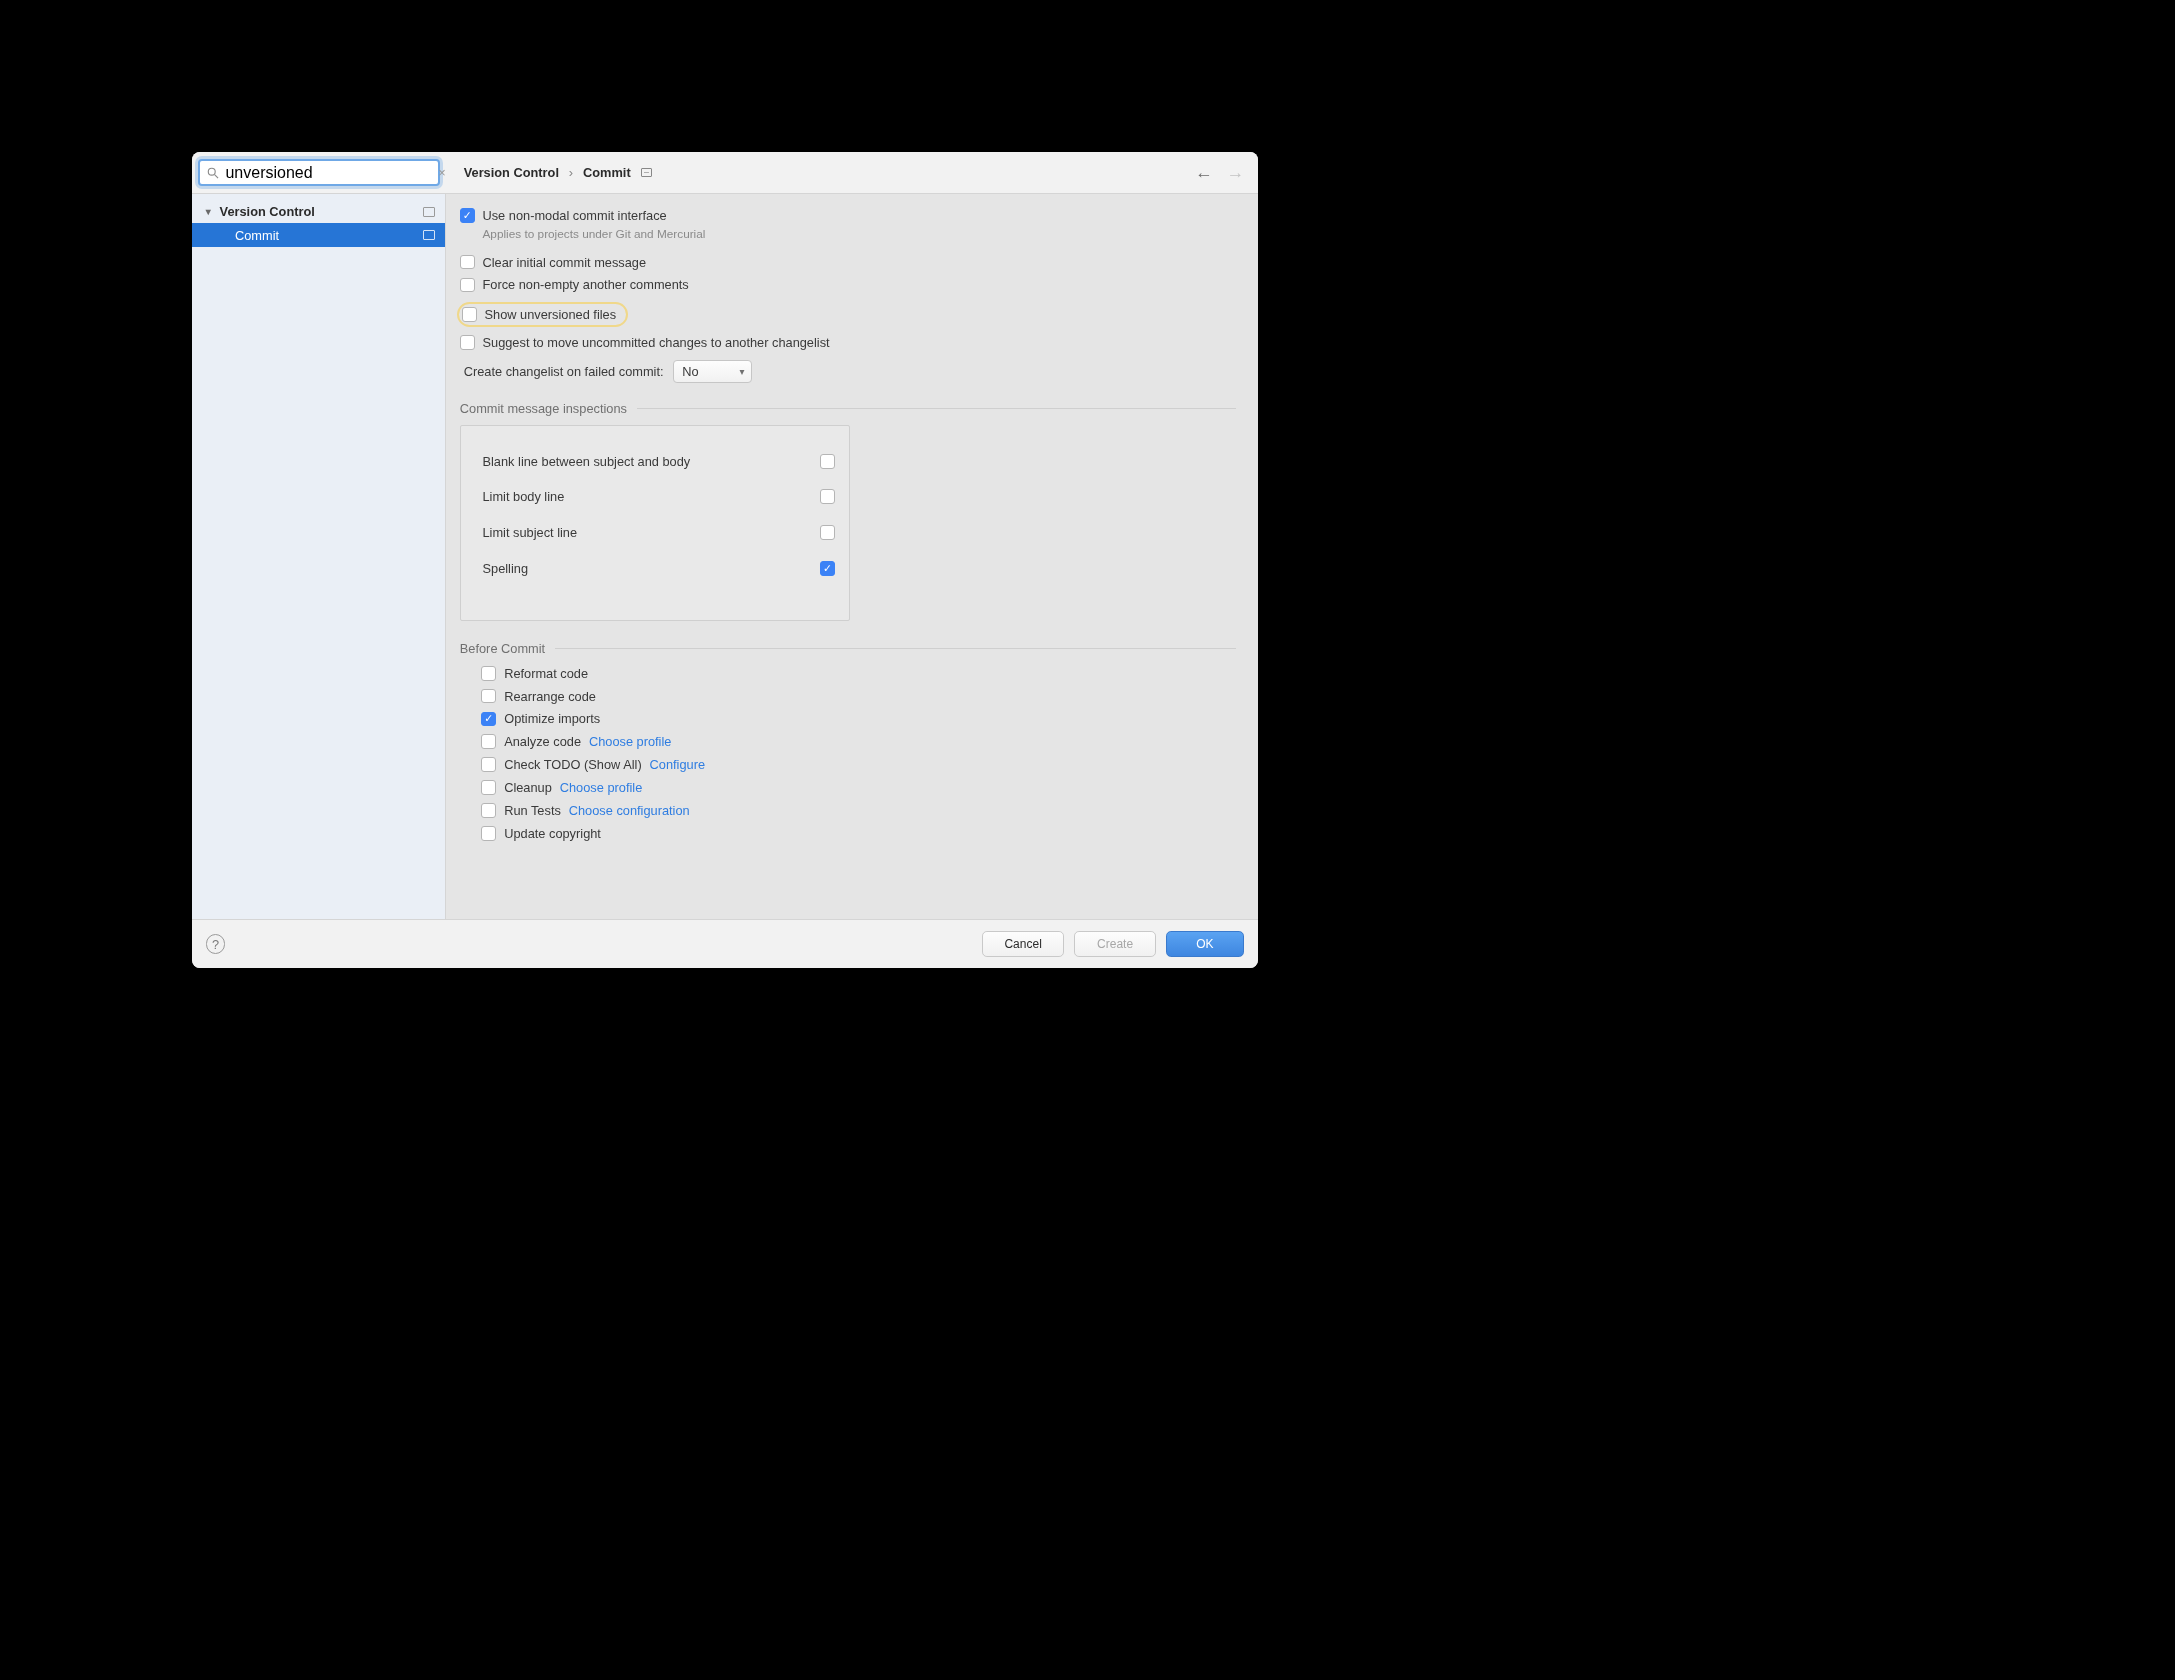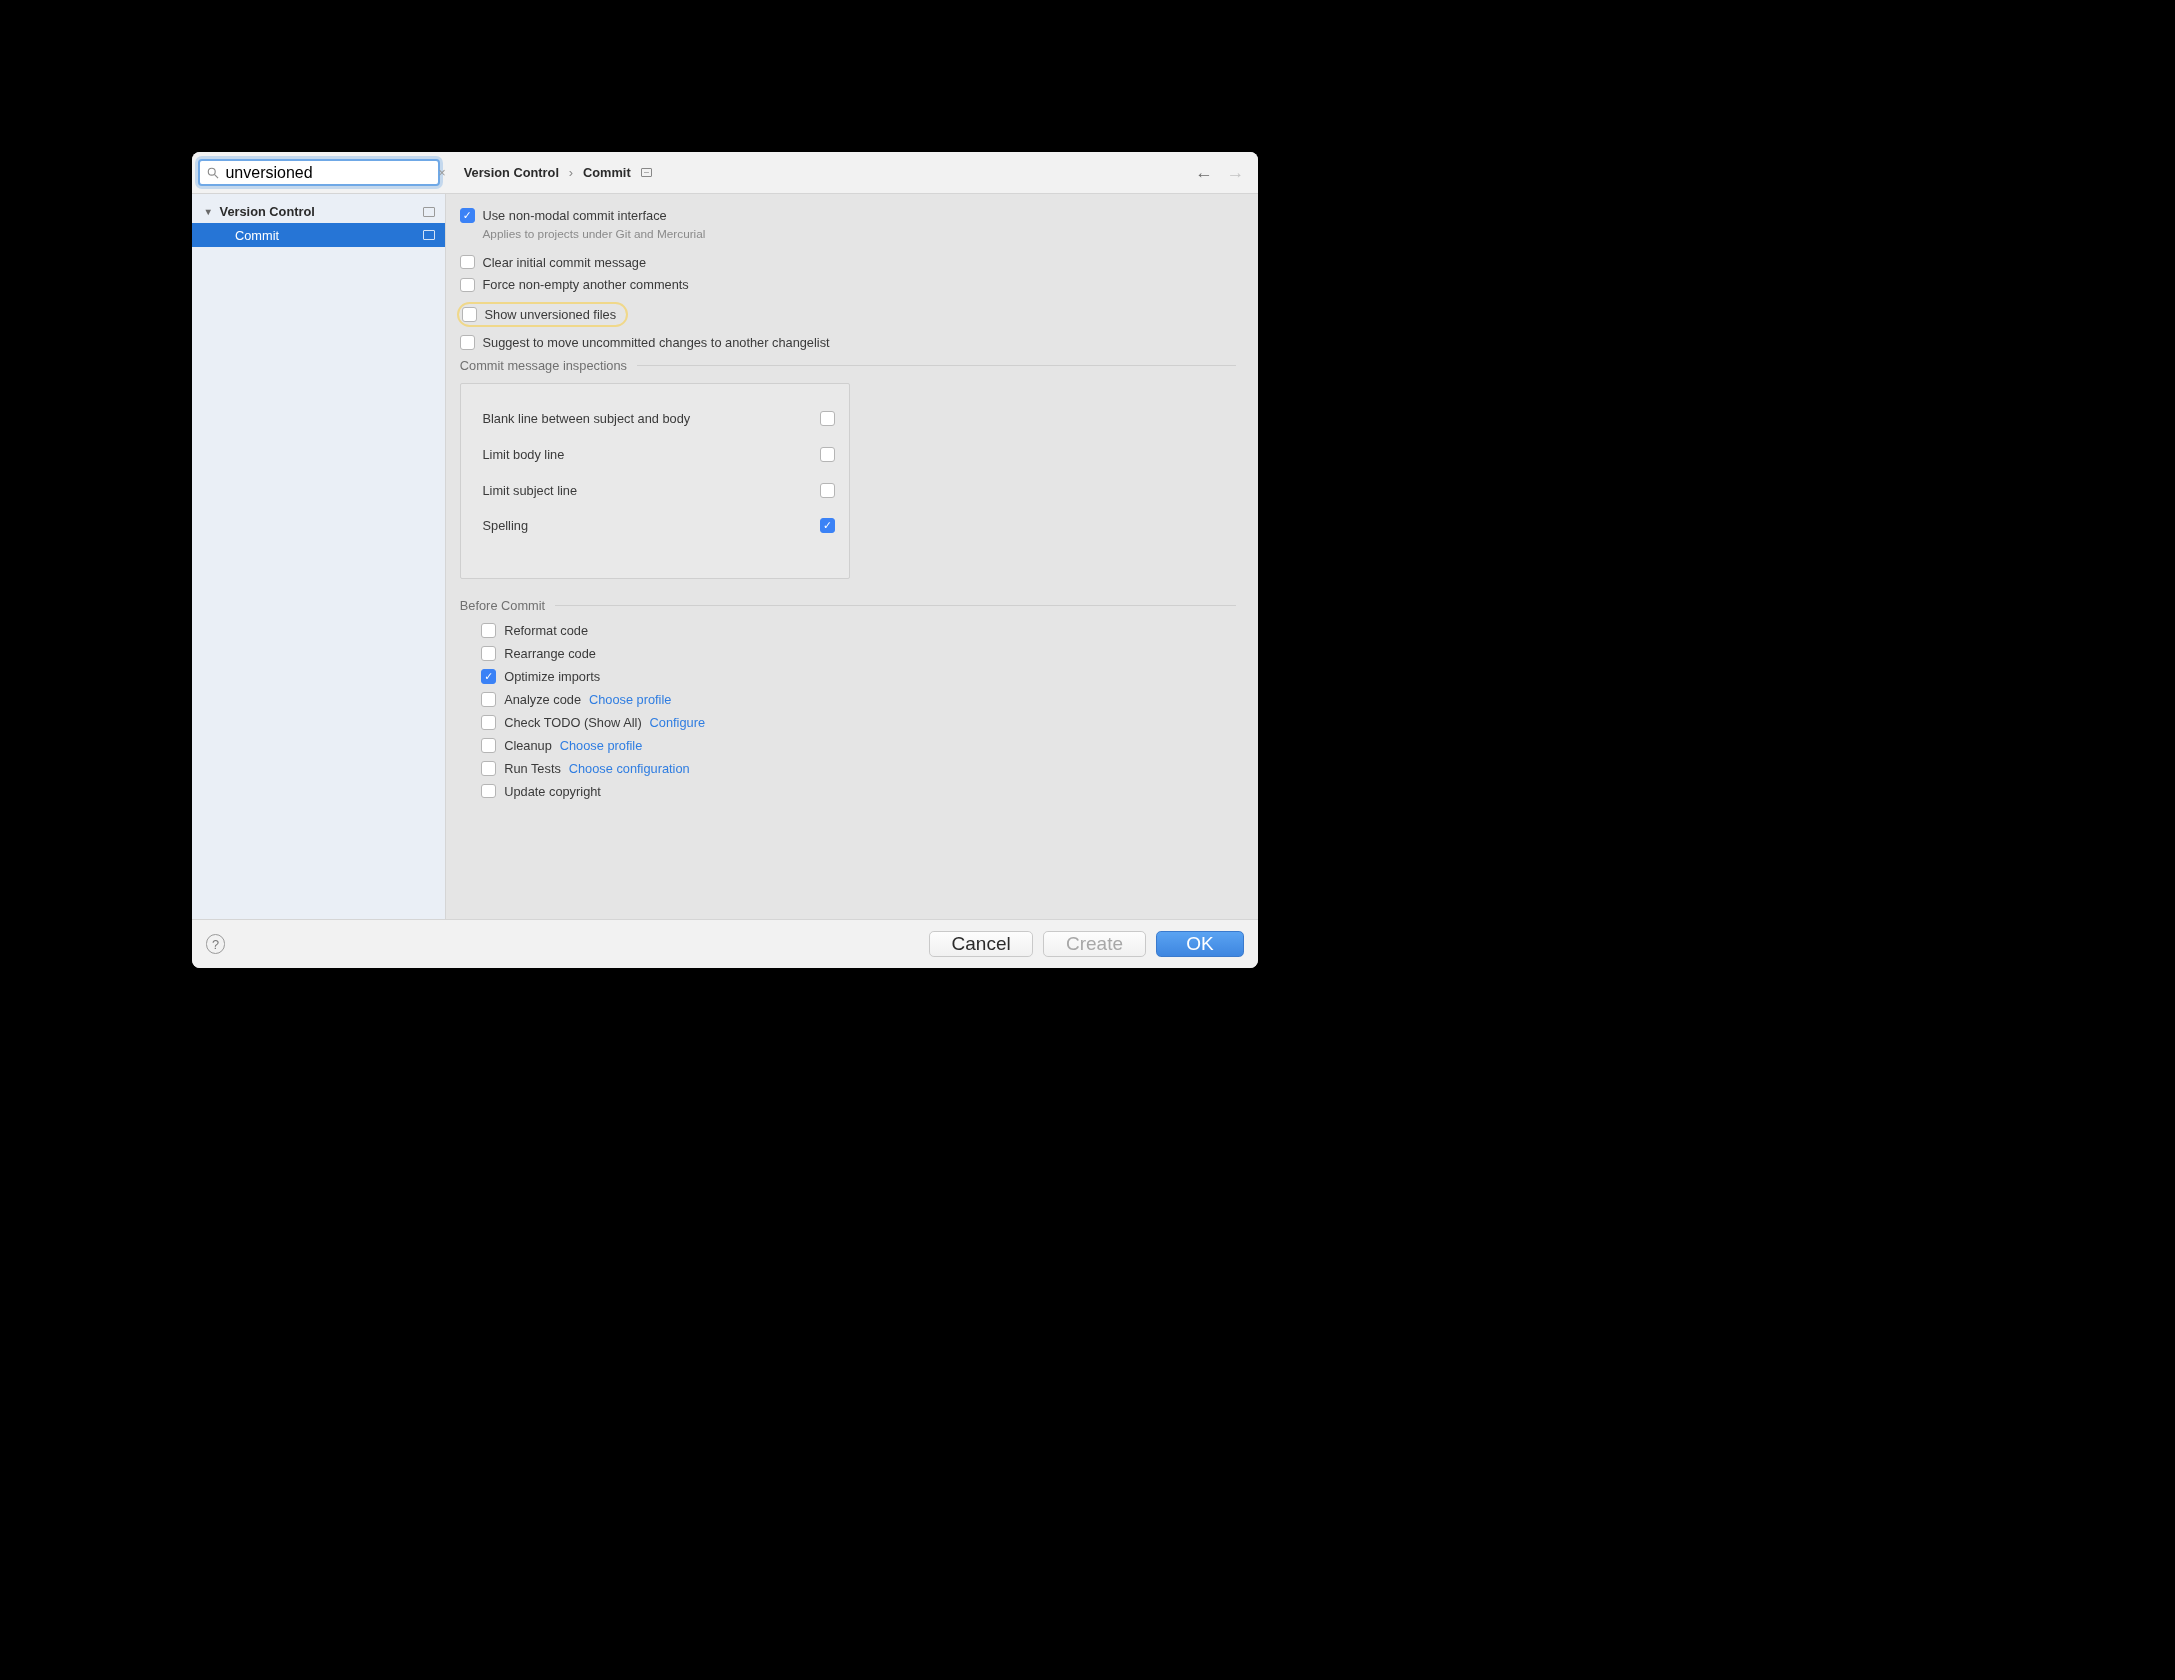--- a/index.html
+++ b/index.html
@@ -45,21 +45,21 @@
 .select { width: 79px; height: 22.7px; background: linear-gradient(#fdfdfd,#f1f1f1); border: 1px solid #c6c6c6; border-radius: 3.9px; display: inline-flex; align-items: center; padding: 0 7.9px; position: relative; }
 .select::after { content: "▾"; position: absolute; right: 6.9px; color: #707070; font-size: 9.9px; }
 .group-label { display: flex; align-items: center; gap: 9.9px; color: #707070; margin: 5.9px 0 9.9px 0; }
 .group-label .line { flex: 1; height: 1px; background: #cfcfcf; }
 .panel { border: 1px solid #cfcfcf; background: #e9e9e9; border-radius: 2px; width: 390px; padding: 9.9px 13.8px 41px 21.7px; margin-bottom: 19.7px; }
 .panel-row { display: flex; align-items: center; justify-content: space-between; height: 21.7px; margin-top: 14px; }
 .link { color: #2f7de1; }
 .footer { height: 49px; border-top: 1px solid #d5d5d5; background: #f2f2f2; display: flex; align-items: center; padding: 0 13.8px; gap: 9.9px; }
 .help { width: 19.7px; height: 19.7px; border: 1.5px solid #9a9a9a; border-radius: 50%; color: #7a7a7a; display: flex; align-items: center; justify-content: center; font-size: 12.8px; }
 .spacer { flex: 1; }
-.btn { height: 25.6px; padding: 0 21.7px; border-radius: 4.9px; border: 1px solid #c9c9c9; background: linear-gradient(#fdfdfd,#f1f1f1); font-size: 19px; display: inline-flex; align-items: center; }
+.btn { height: 25.6px; padding: 0 21.7px; border-radius: 4.9px; border: 1px solid #c9c9c9; background: linear-gradient(#fdfdfd,#f1f1f1); font-size: 12px; display: inline-flex; align-items: center; }
 .btn.disabled { color: #a7a7a7; }
 .btn.primary { background: linear-gradient(#5aa3f2,#3e86e0); border-color: #3a7acd; color: #fff; padding: 0 29.6px; }
 </style>
 </head>
 <body>
 
 <div class="window">
 
   <div class="topbar">
     <div class="search-wrap">
@@ -113,20 +113,26 @@
         <span>Force non-empty another comments</span>
       </div>
       <div class="highlight">
         <span class="cb"></span>
         <span>Show unversioned files</span>
       </div>
       <div class="opt">
         <span class="cb"></span>
         <span>Suggest to move uncommitted changes to another changelist</span>
       </div>
+      <div class="row-inline">
+        <span>Create changelist on failed commit:</span>
+        <span class="select">
+            <span>No</span>
+          </span>
+      </div>
 
       <div class="group-label">
         <span>Commit message inspections</span>
           <span class="line"></span>
       </div>
       <div class="panel">
         <div class="panel-row">
             <span>Blank line between subject and body</span>
             <span class="cb"></span>
           </div>

